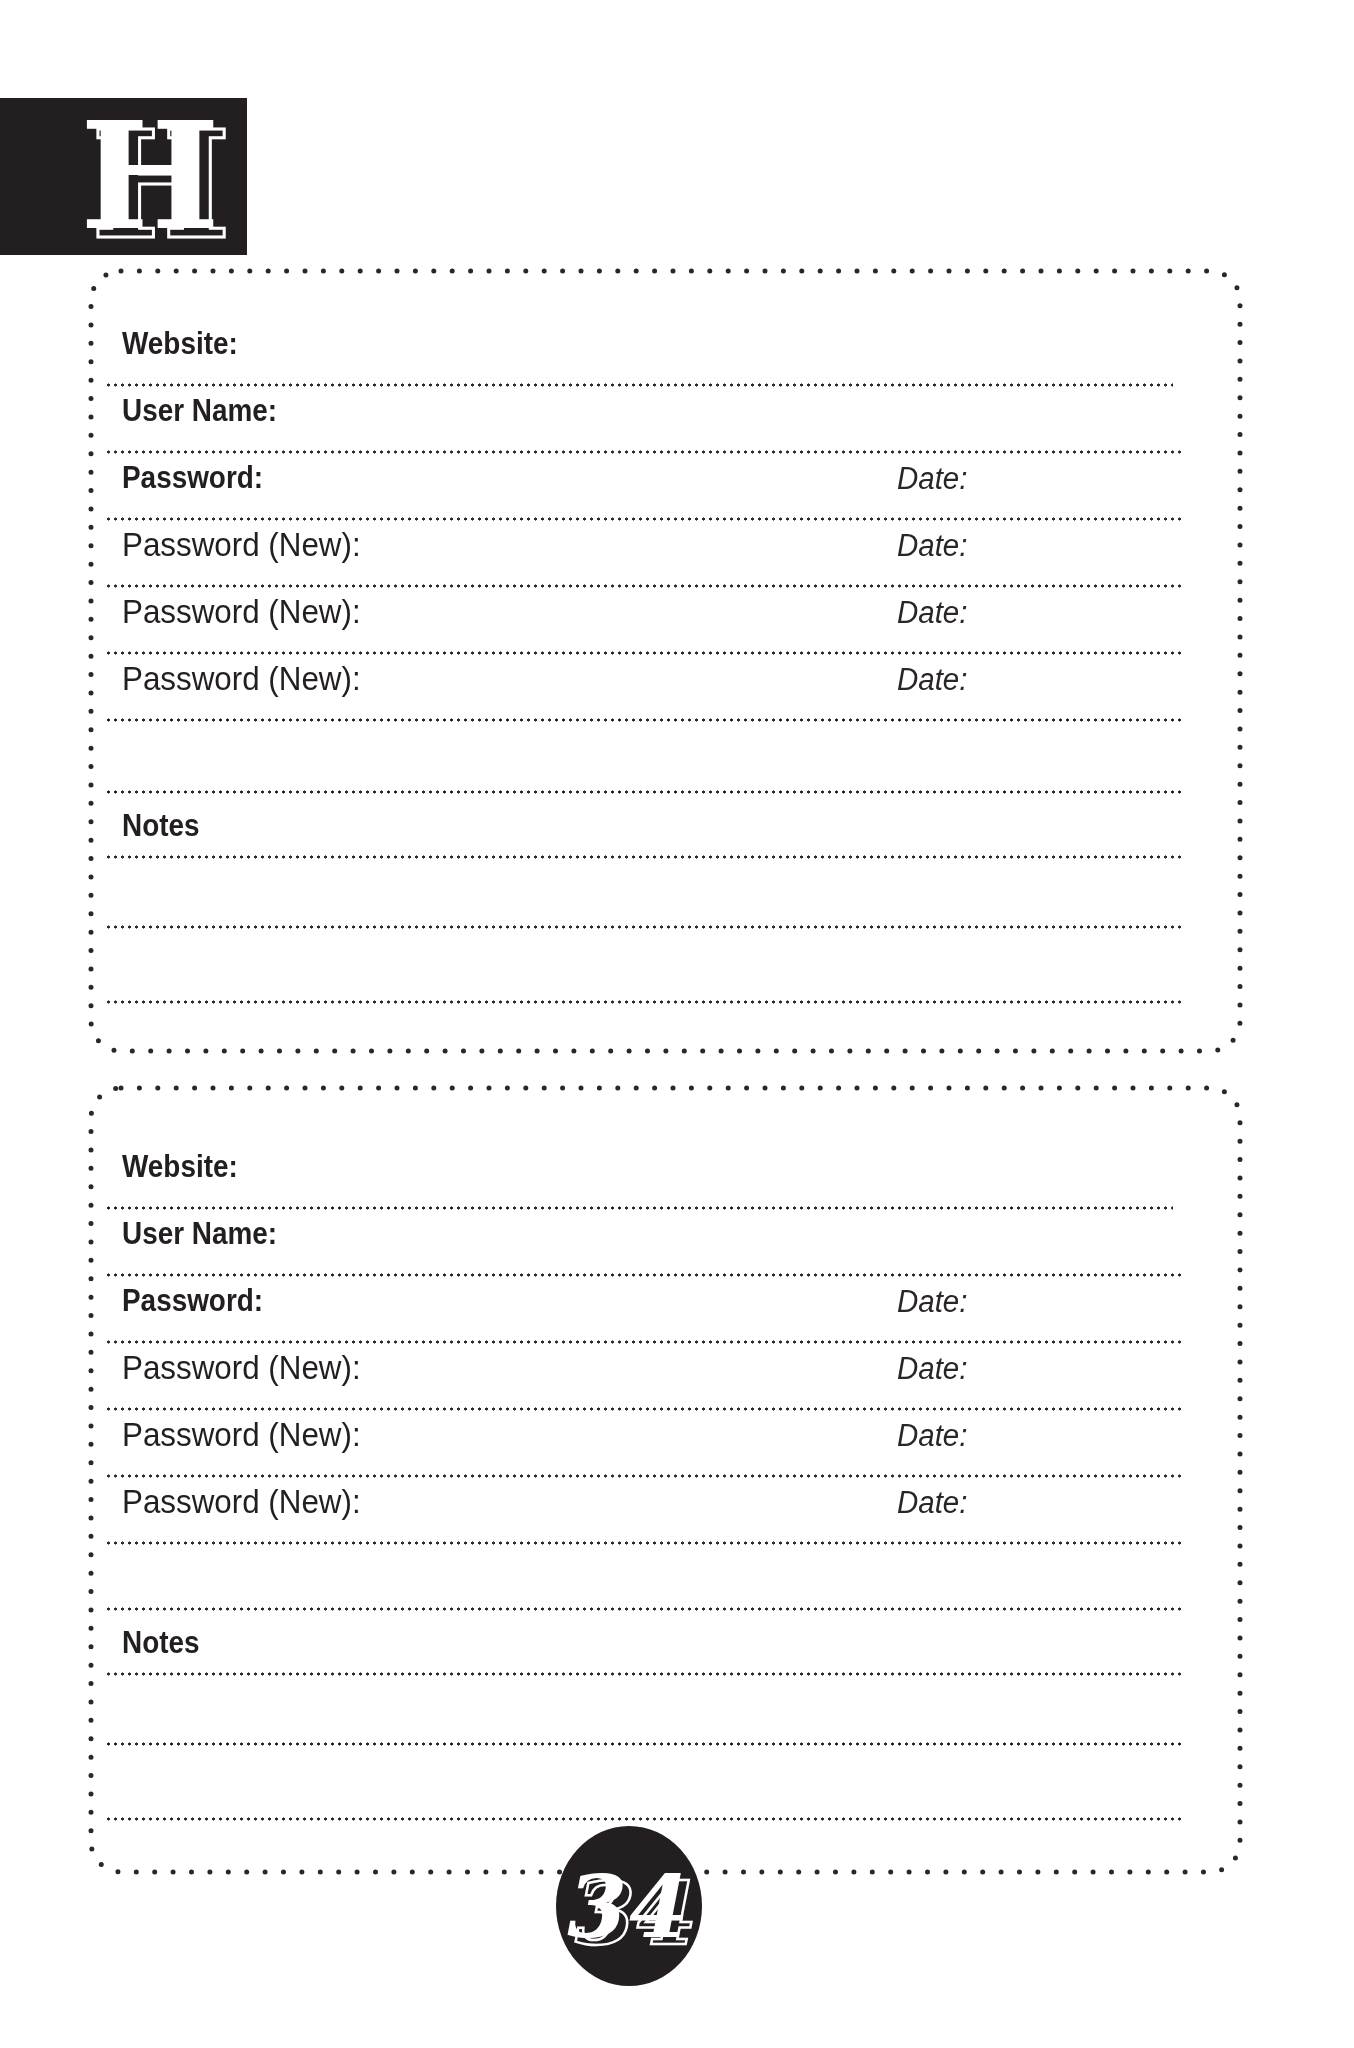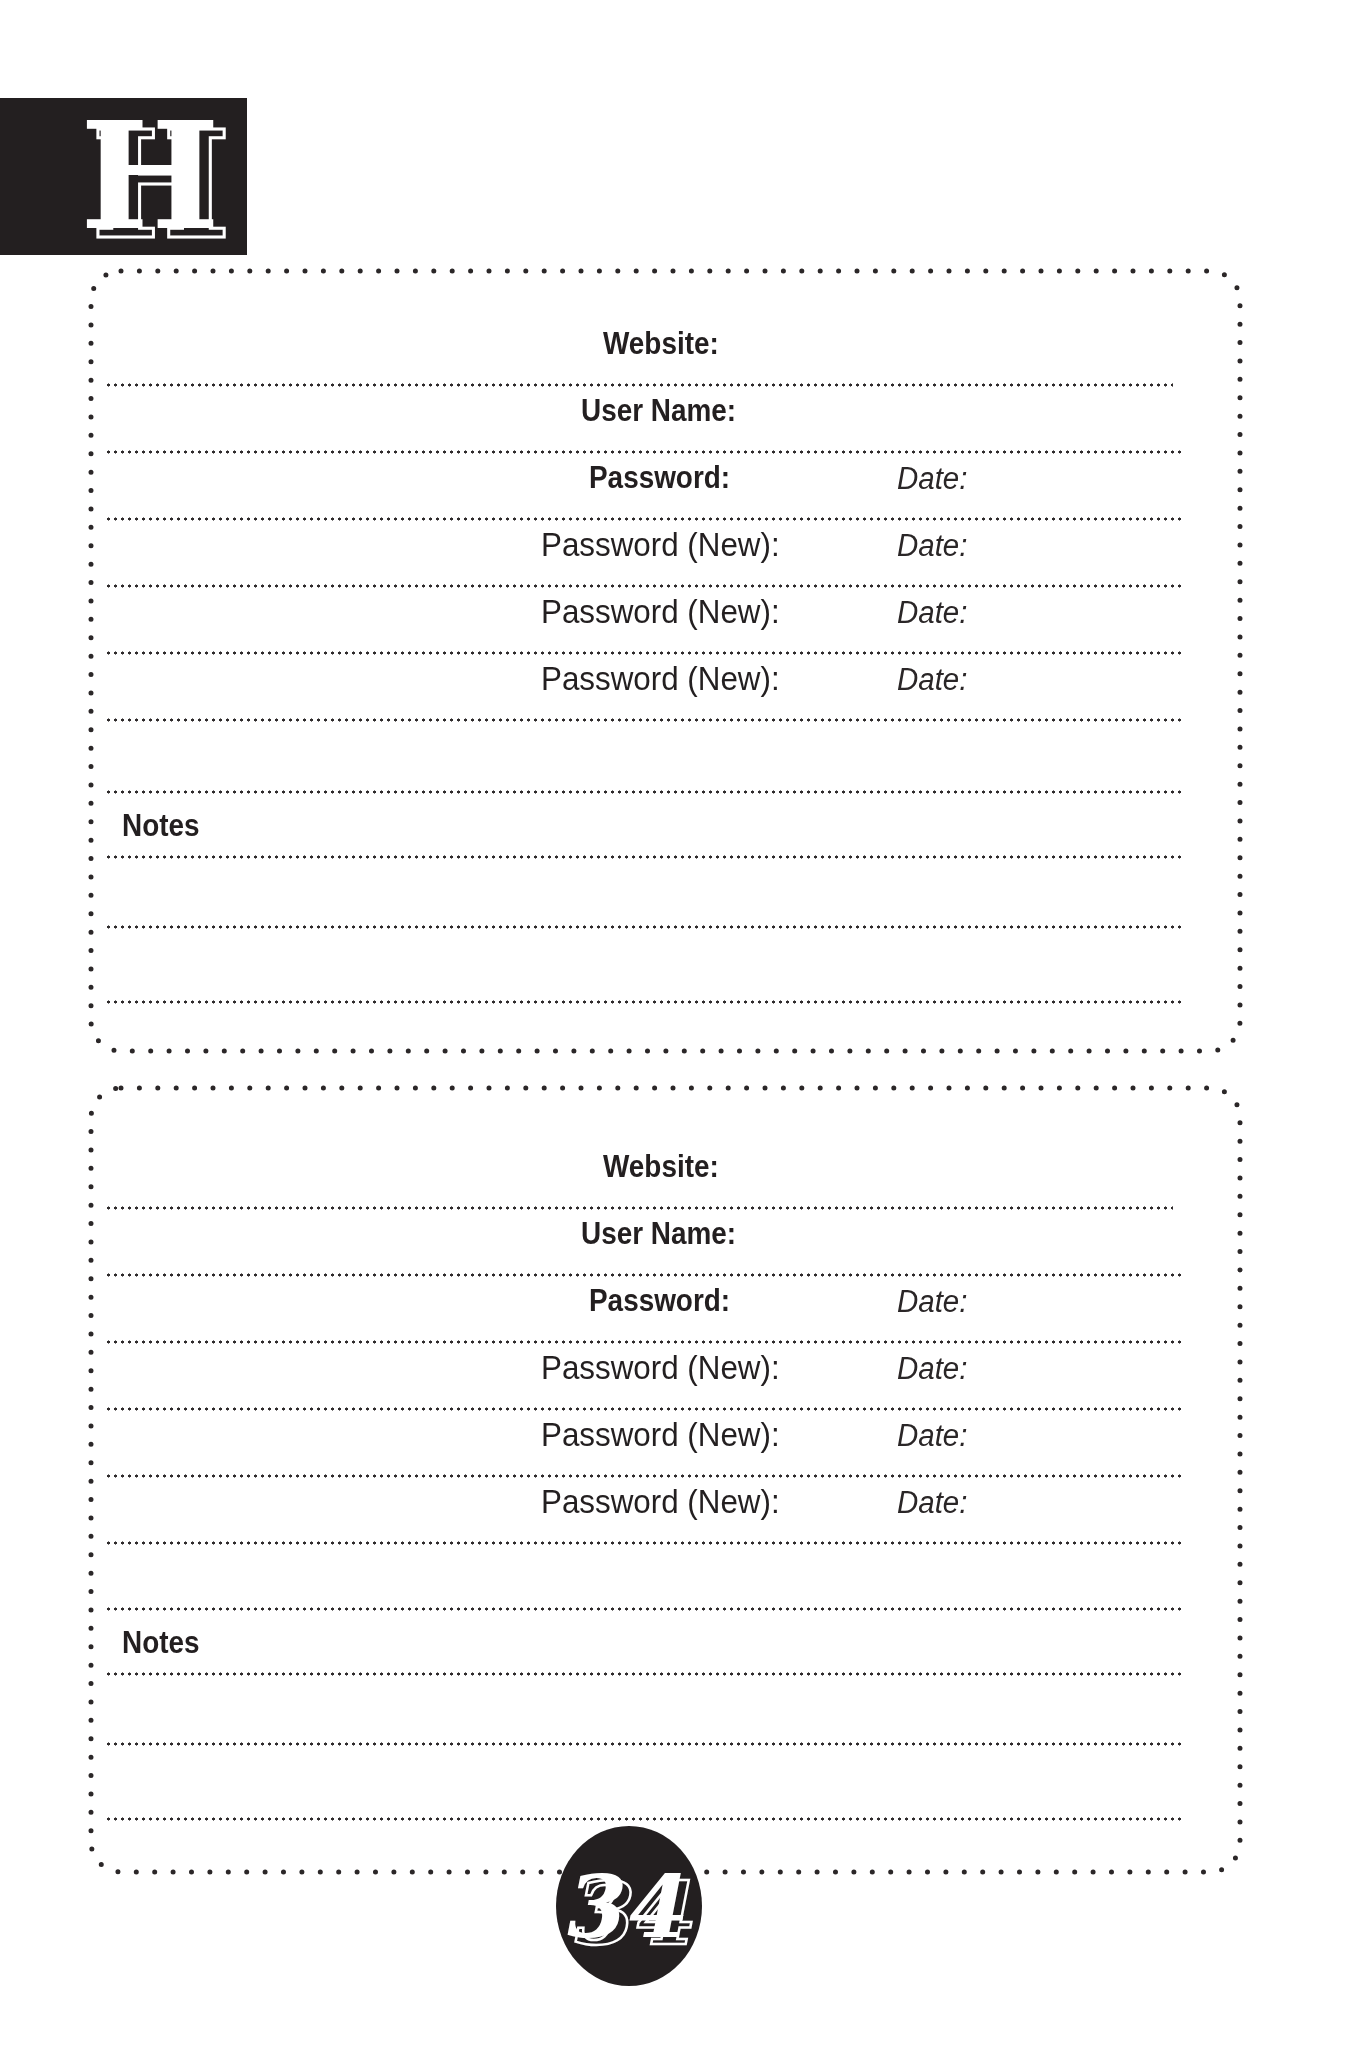--- a/index.html
+++ b/index.html
@@ -17,21 +17,21 @@
     position:absolute; left:80px; top:2px;
     font-family:"DejaVu Serif", serif; font-weight:bold;
     font-size:148px; line-height:153px; color:#ffffff; user-select:none;
   }
   .h-badge .glyph-echo{
     color:transparent; -webkit-text-stroke:3px #ffffff;
     transform:translate(11px,9px);
   }
 
   
-  .panel{ position:absolute; left:88px; width:1155px;text-align:center; }
+  .panel{ position:absolute; left:88px; width:1155px; }
   .panel.p1{ top:268px; height:786px; }
   .panel.p2{ top:1085px; height:790px; }
   .panel .border-svg{ position:absolute; left:0; top:0; }
 
   .fields{ position:absolute; left:34px; top:58px; width:1090px; }
   .p2 .fields{ top:64px; }
   .frow{ position:relative; height:67px; }
 
   .lbl{
     display:inline-block; white-space:nowrap; color:#231f20;

